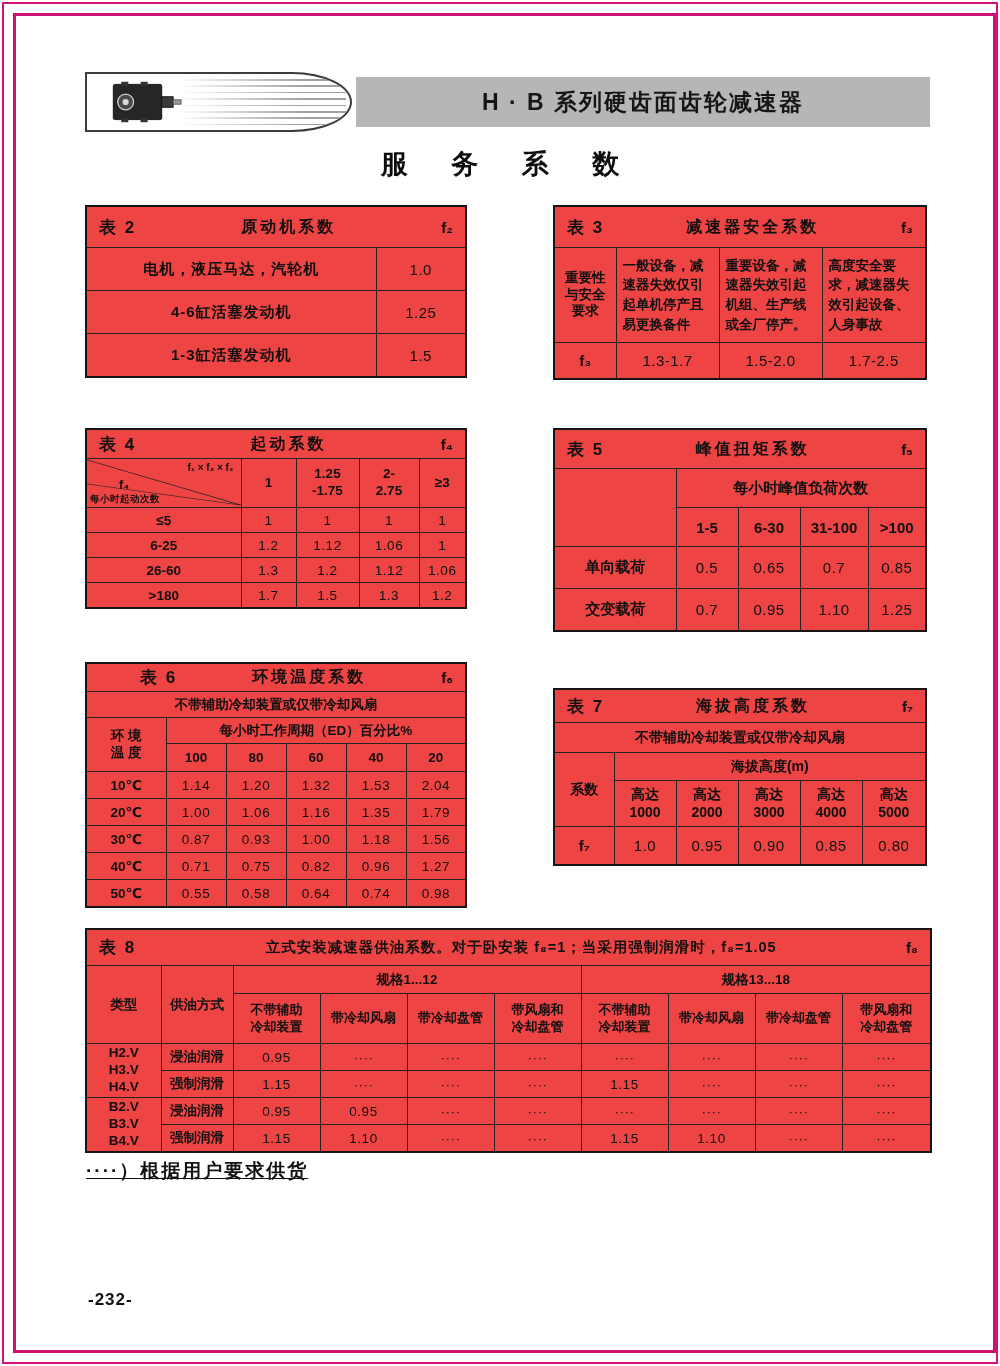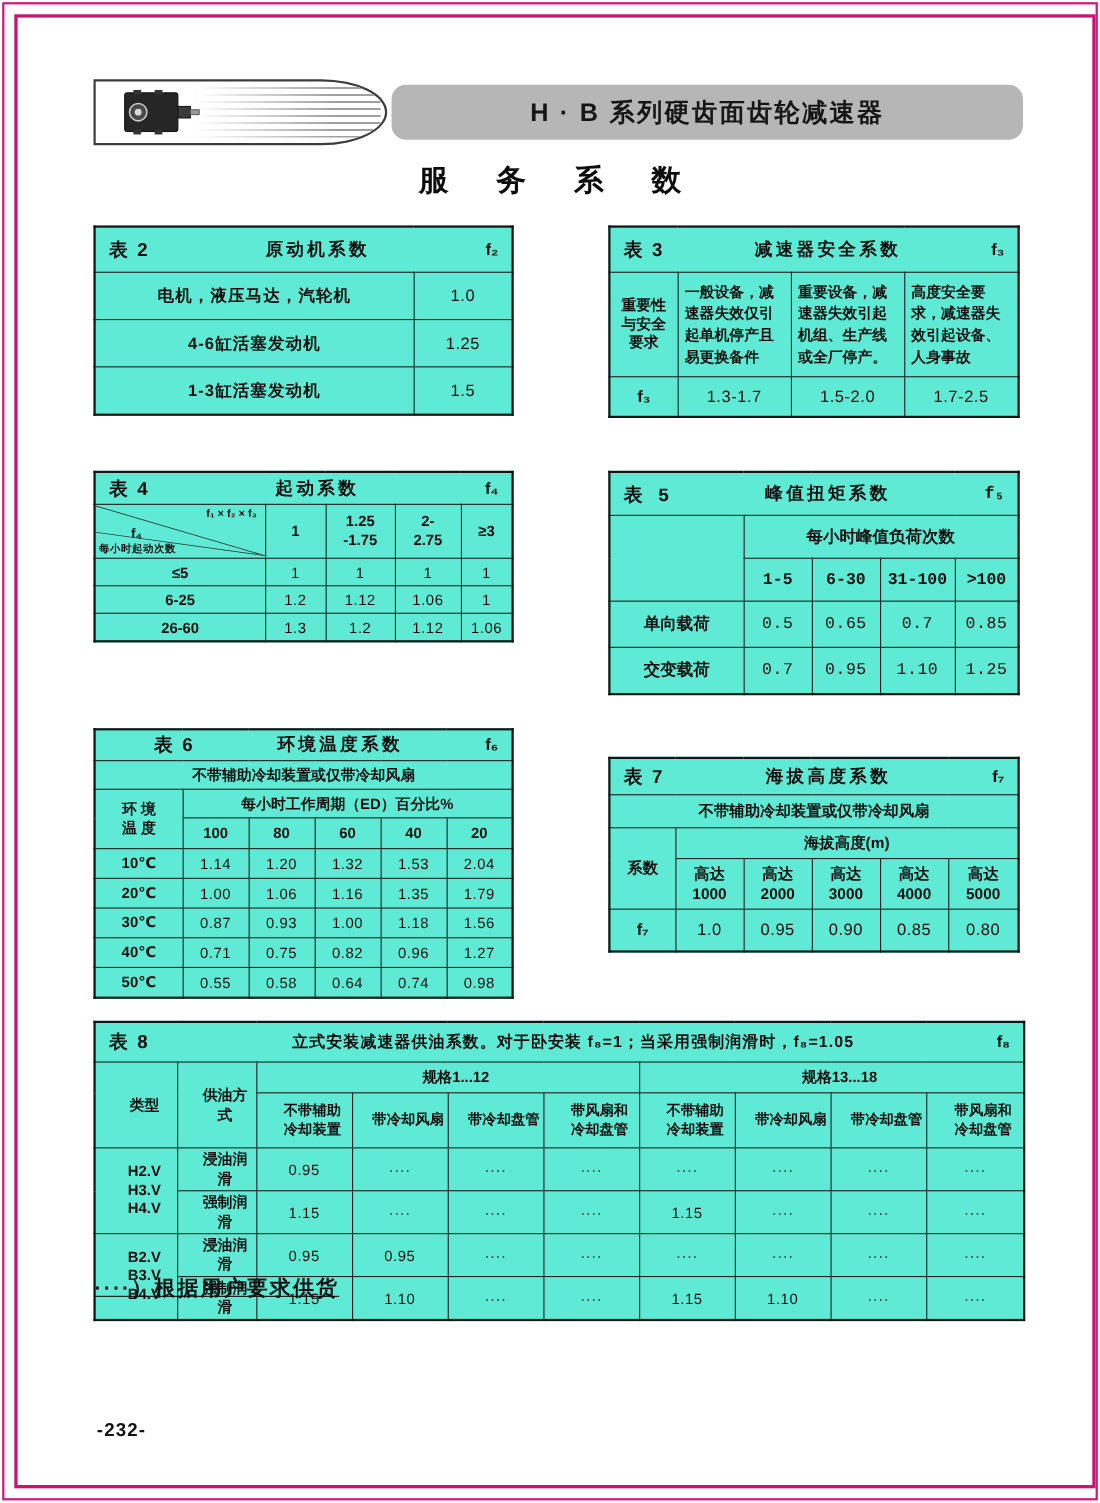--- a/index.html
+++ b/index.html
@@ -10,27 +10,27 @@
 
   
   .logo-box{position:absolute;left:85px;top:72px;width:263px;height:56px;background:#fff;
             border:2px solid #3c3c3c;border-radius:0 60px 60px 0/0 30px 30px 0;overflow:hidden;z-index:2;}
   .streaks{position:absolute;left:92px;top:5px;right:4px;bottom:5px;
            background:repeating-linear-gradient(to bottom,#8f8f8f 0 1.6px,transparent 1.6px 6.4px);}
   .streak-fade{position:absolute;left:92px;top:4px;right:4px;bottom:4px;
            background:linear-gradient(to right,#fff 0%,rgba(255,255,255,0.15) 75%);}
   .gear{position:absolute;left:16px;top:6px;width:84px;height:44px;}
   .title-band{position:absolute;left:356px;top:77px;width:574px;height:50px;background:#b6b6b6;
-              display:flex;align-items:center;justify-content:center;border-radius:13px;}
+              display:flex;align-items:center;justify-content:center;}
   .title-band span{font-size:23px;font-weight:bold;letter-spacing:2px;color:#161616;}
   .main-title{position:absolute;left:0;top:146px;width:1000px;text-align:center;
               font-size:27px;font-weight:bold;letter-spacing:18px;text-indent:18px;color:#0d0d0d;}
 
   
-  table.tbl{position:absolute;border-collapse:collapse;table-layout:fixed;background:#5eead4;border:2.5px solid #151515;}
+  table.tbl{position:absolute;border-collapse:collapse;table-layout:fixed;background:#ef4444;border:2.5px solid #151515;}
   .tbl td{border:1.8px solid #222;text-align:center;vertical-align:middle;font-size:15px;padding:1px 3px;color:#101010;}
   .tbl .lbl{font-weight:bold;}
   .tbl .num{font-weight:normal;letter-spacing:0.5px;}
   .pre{white-space:pre-line;line-height:1.25;}
   .ttl{display:flex;justify-content:space-between;align-items:center;padding:0 9px;font-weight:bold;}
   .ttl .tag{font-size:17px;letter-spacing:2px;}
   .ttl .tname{font-size:16px;letter-spacing:3px;}
   .ttl .fx{font-size:15px;font-weight:bold;}
 
   #t2{left:85px;top:205px;width:380px;}
@@ -51,21 +51,21 @@
   .diag svg{position:absolute;left:0;top:0;width:100%;height:100%;}
   .diag line{stroke:#222;stroke-width:1.1;}
   .d-top{position:absolute;right:7px;top:3px;font-size:10px;font-weight:bold;}
   .d-mid{position:absolute;left:32px;top:19px;font-size:12.5px;font-weight:bold;}
   .d-bot{position:absolute;left:3px;bottom:1px;font-size:9.5px;font-weight:bold;letter-spacing:0.5px;}
 
   #t5{left:553px;top:428px;width:372px;}
   #t5 .ttl-cell{height:36px;}
   #t5 .span-row td{height:36px;}
   #t5 .head td{height:36px;}
-  #t5 tbody td{height:39px;font-family:Liberation Mono, monospace;}
+  #t5 tbody td{height:39px;}
 
   #t6{left:85px;top:662px;width:380px;}
   #t6 .ttl-cell{height:25px;padding-left:44px;}
   #t6 .sub td{height:23px;font-size:13.5px;}
   #t6 .span-row td{height:23px;font-size:13.5px;}
   #t6 .head td{height:25px;font-size:13.5px;}
   #t6 tbody td{height:24px;font-size:13.5px;}
   #t6 .rowhdr{font-size:13.5px;}
 
   #t7{left:553px;top:688px;width:372px;}
@@ -74,21 +74,21 @@
   #t7 .span-row td{height:25px;font-size:14px;}
   #t7 .head td{height:43px;font-size:14px;}
   #t7 .frow td{height:35px;}
 
   #t8{left:85px;top:928px;width:845px;}
   #t8 .ttl-cell{height:33px;}
   #t8 .ttl .tname{font-size:14.5px;letter-spacing:1px;}
   #t8 .ghead td{height:25px;font-size:13.5px;}
   #t8 .shead td{height:47px;font-size:13px;}
   #t8 tbody td{height:24px;font-size:13.5px;}
-  #t8 .lbl{font-size:13.5px;padding-left:18px;}
+  #t8 .lbl{font-size:13.5px;}
 
   .footnote{position:absolute;left:86px;top:1158px;font-size:19px;font-weight:bold;letter-spacing:2px;text-decoration:underline;}
   .page-num{position:absolute;left:88px;top:1290px;font-size:17px;font-weight:bold;letter-spacing:1px;}
 </style>
 </head>
 <body>
 
 <div class="page">
   <div class="frame-outer"></div>
   <div class="frame-inner"></div>
@@ -231,20 +231,27 @@
           <td class="num">1.06</td>
           <td class="num">1</td>
         </tr>
         <tr>
           <td class="lbl">26-60</td>
           <td class="num">1.3</td>
           <td class="num">1.2</td>
           <td class="num">1.12</td>
           <td class="num">1.06</td>
         </tr>
+        <tr>
+          <td class="lbl">&gt;180</td>
+          <td class="num">1.7</td>
+          <td class="num">1.5</td>
+          <td class="num">1.3</td>
+          <td class="num">1.2</td>
+        </tr>
       </tbody>
   </table>
 
   <table class="tbl" id="t5">
     <colgroup>
         <col style="width:122px">
         <col style="width:62px">
         <col style="width:62px">
         <col style="width:68px">
         <col style="width:58px">

